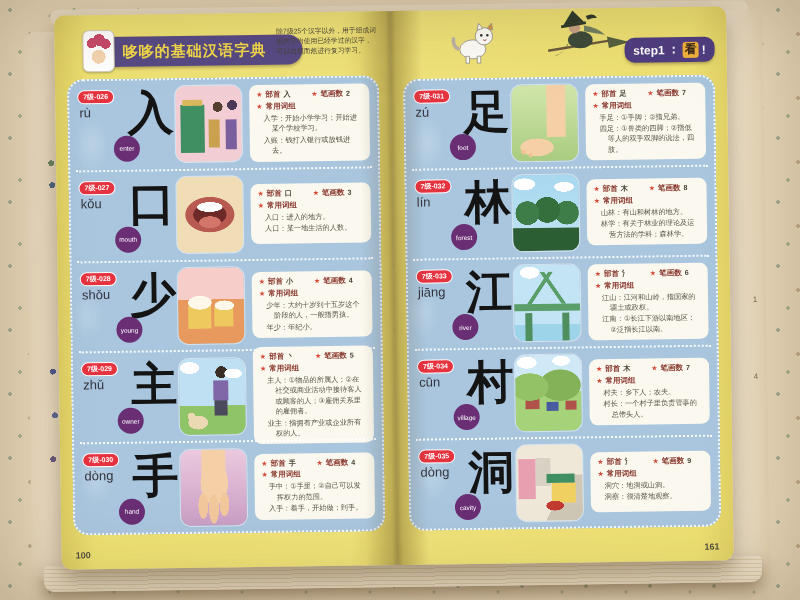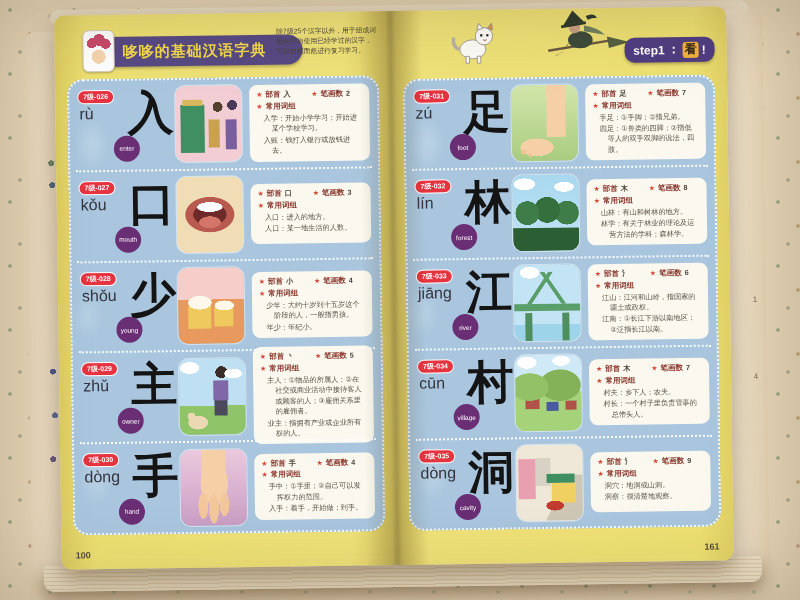--- a/index.html
+++ b/index.html
@@ -81,21 +81,21 @@
     background:
       radial-gradient(ellipse 26px 40px at 7% 14%, rgba(255,255,255,.22), transparent 70%),
       radial-gradient(ellipse 24px 36px at 5% 52%, rgba(255,255,255,.18), transparent 70%),
       radial-gradient(ellipse 26px 40px at 7% 88%, rgba(255,255,255,.2), transparent 70%);}
   .entry{flex:1;display:flex;align-items:center;position:relative;padding:5px 2px;min-height:0;}
   .entry + .entry{border-top:2px dotted rgba(255,255,255,.95);}
 
   .entry-left{width:98px;position:relative;height:100%;flex-shrink:0;}
   .entry-badge{position:absolute;top:4px;left:0;background:#e5333f;color:#fff;font-size:7px;
     font-weight:bold;padding:1px 5px;border-radius:7px;border:1px solid #fff;white-space:nowrap;}
-  .entry-pinyin{position:absolute;top:19px;left:2px;font-size:16px;color:#34343e;}
+  .entry-pinyin{position:absolute;top:19px;left:2px;font-size:13px;color:#34343e;}
   .entry-char{position:absolute;top:2px;right:2px;font-size:46px;line-height:1.1;color:#141414;
     font-weight:bold;font-family:"DejaVu Serif","Liberation Serif",serif;}
   .entry-english{position:absolute;bottom:3px;left:36px;width:26px;height:26px;border-radius:50%;
     background:#6a2e75;color:#fff;font-size:6.5px;display:flex;align-items:center;
     justify-content:center;}
 
   .entry-illu{width:66px;height:76px;border-radius:10px;flex-shrink:0;background-color:#ddd;
     box-shadow:0 0 0 1px rgba(255,255,255,.5);}
 
   .entry-def{flex:1;margin-left:8px;background:#fbf9ef;border-radius:8px;padding:5px 7px;

